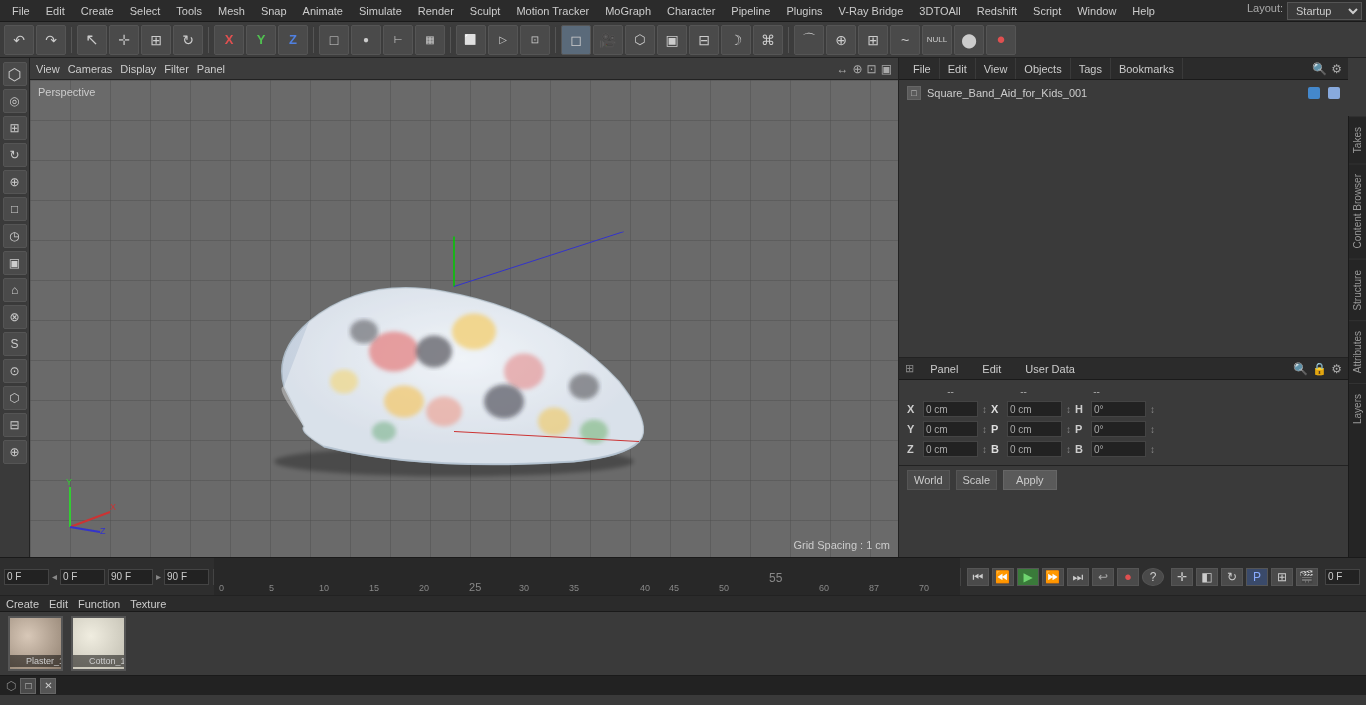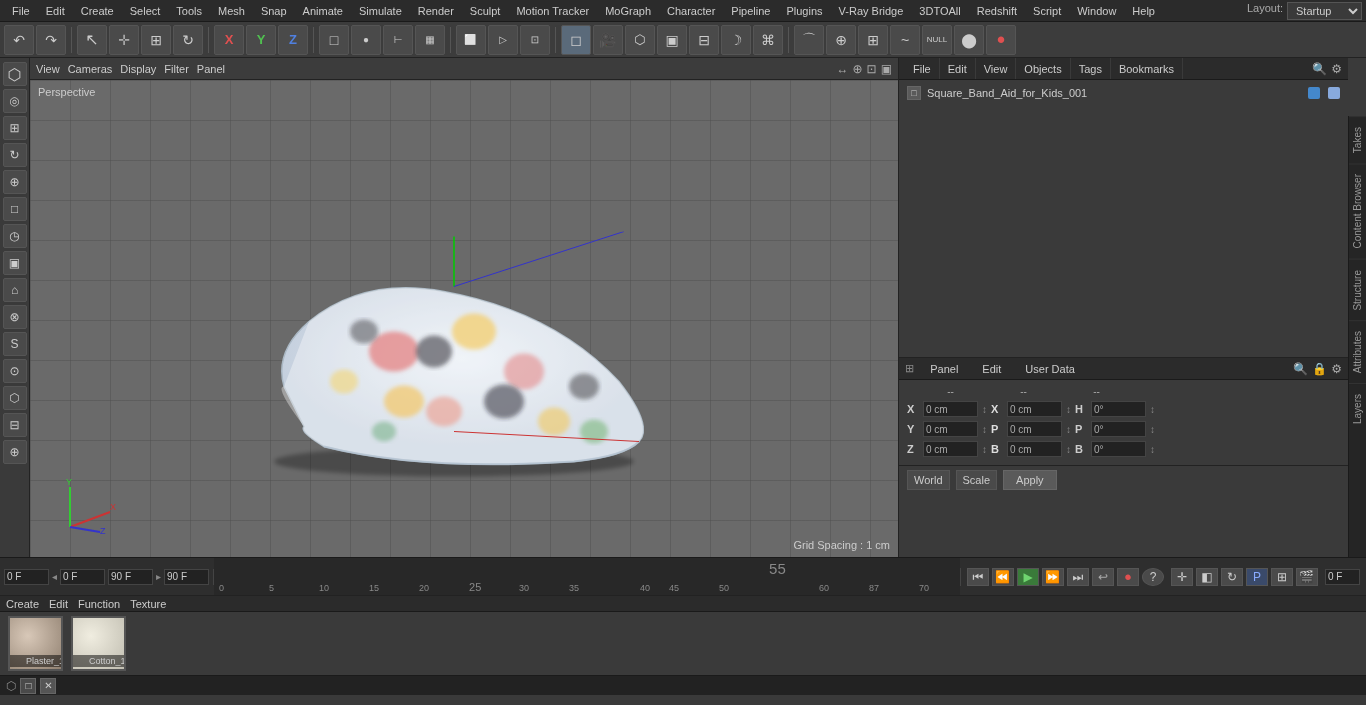--- a/index.html
+++ b/index.html
@@ -786,21 +786,21 @@
         <div style="position:absolute; left:55px; bottom:2px; color:#888; font-size:9px;">5</div>
         <div style="position:absolute; left:105px; bottom:2px; color:#888; font-size:9px;">10</div>
         <div style="position:absolute; left:155px; bottom:2px; color:#888; font-size:9px;">15</div>
         <div style="position:absolute; left:205px; bottom:2px; color:#888; font-size:9px;">20</div>
         <div style="position:absolute; left:255px; bottom:2px; color:#888; font-size:11px;">25</div>
         <div style="position:absolute; left:305px; bottom:2px; color:#888; font-size:9px;">30</div>
         <div style="position:absolute; left:355px; bottom:2px; color:#888; font-size:9px;">35</div>
         <div style="position:absolute; left:426px; bottom:2px; color:#888; font-size:9px;">40</div>
         <div style="position:absolute; left:455px; bottom:2px; color:#888; font-size:9px;">45</div>
         <div style="position:absolute; left:505px; bottom:2px; color:#888; font-size:9px;">50</div>
-        <div style="position:absolute; left:555px; bottom:18px; color:#888; font-size:15px;">55</div>
+        <div style="position:absolute; left:555px; bottom:10px; color:#888; font-size:12px;">55</div>
         <div style="position:absolute; left:605px; bottom:2px; color:#888; font-size:9px;">60</div>
         <div style="position:absolute; left:655px; bottom:2px; color:#888; font-size:9px;">87</div>
         <div style="position:absolute; left:705px; bottom:2px; color:#888; font-size:9px;">70</div>
 
       </div>
     </div>
     <div id="tl-end" style="display:flex; align-items:center; padding:0 6px; gap:3px; border-left:1px solid #444;">
       <div class="tl-btn">⏮</div>
       <div class="tl-btn">⏪</div>
       <div class="tl-btn" style="background:#3a7a3a; color:#6fd46f;">▶</div>

